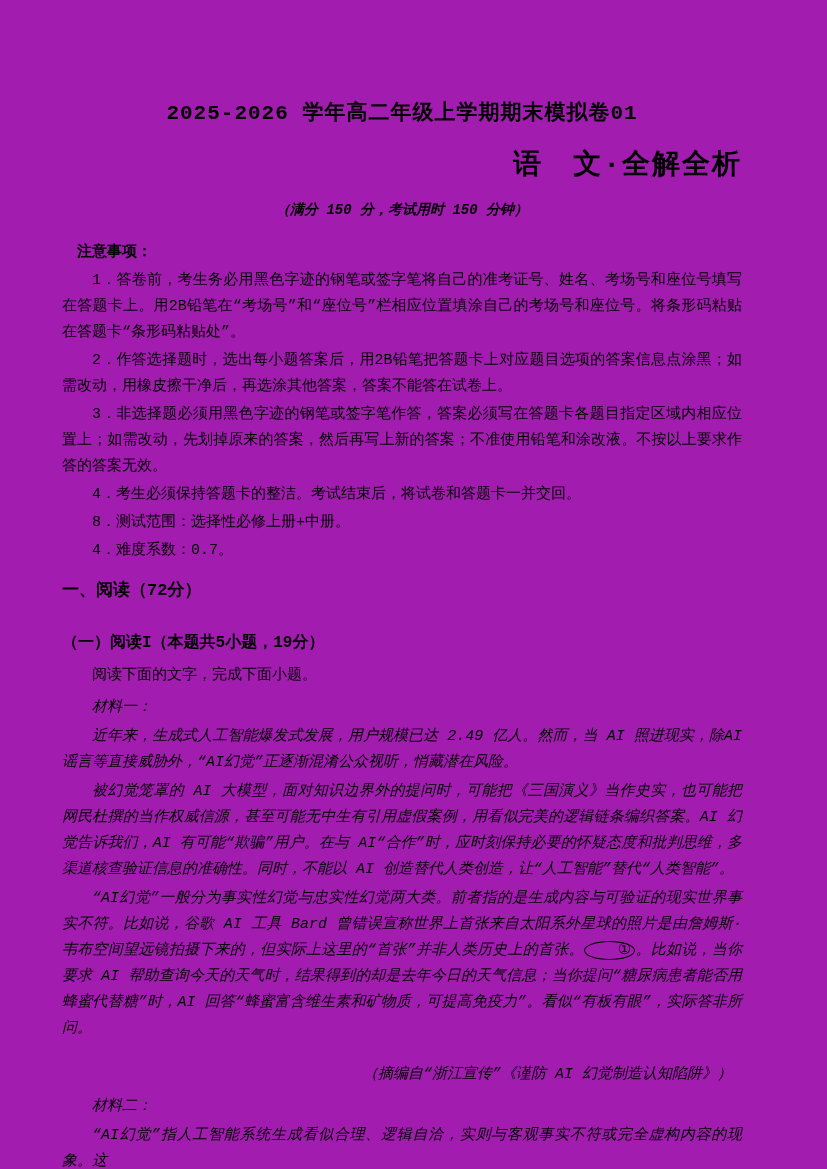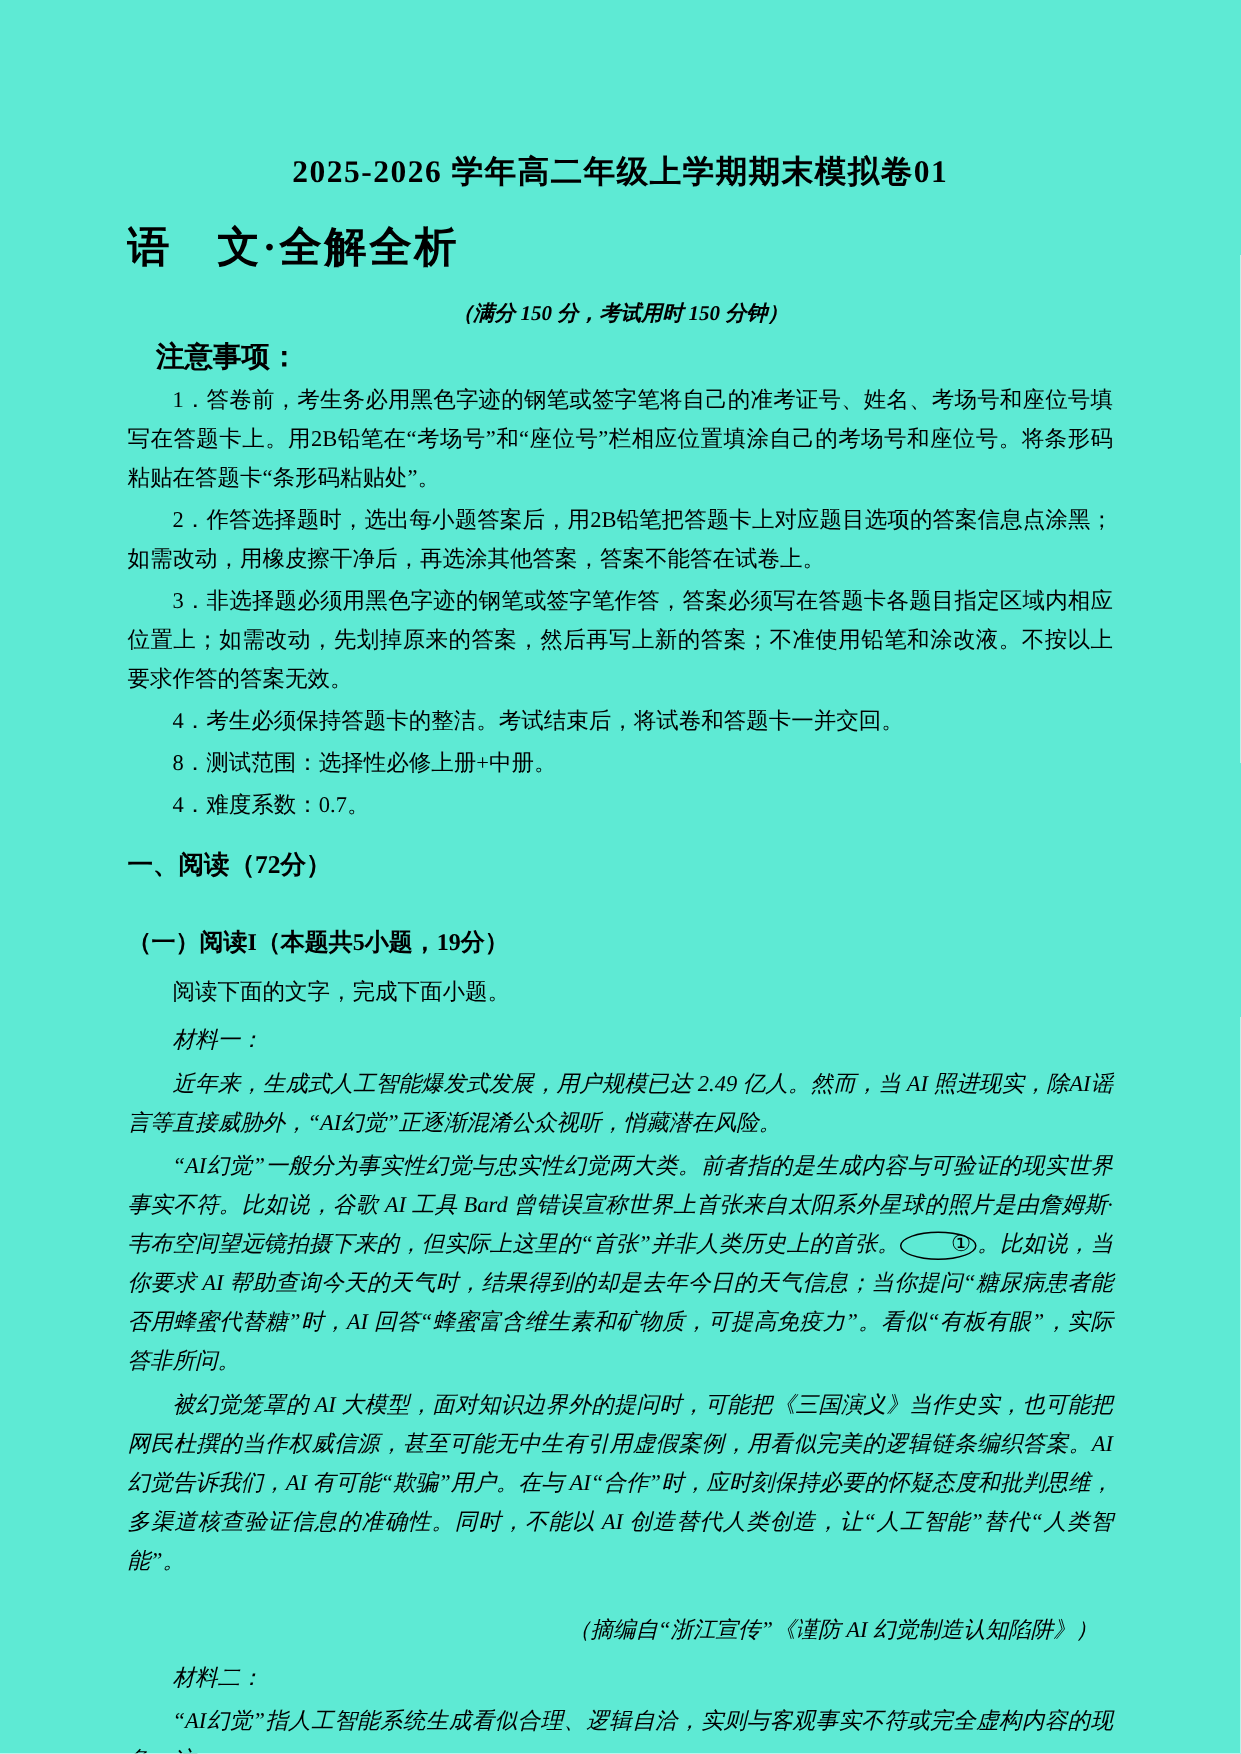--- a/index.html
+++ b/index.html
@@ -1,54 +1,54 @@
 <!DOCTYPE html>
 <html><head>
 <meta charset="utf-8">
 <style>
   * { margin:0; padding:0; box-sizing:border-box; }
   html,body { background:#ffffff; }
   .page {
     width:827px; height:1169px;
     margin:0 auto;
-    background:#5eead4;
+    background:#a21caf;
     color:#000000;
-    font-family:Liberation Serif, serif;
-    padding:100px 85px 0 85px;
+    font-family:Liberation Mono, monospace;
+    padding:100px 85px 0 62px;
     overflow:hidden;
     position:relative;
   }
   .exam-title {
     text-align:center;
     font-size:21px;
     font-weight:bold;
     letter-spacing:1px;
     line-height:28px;
   }
   .exam-subject {
-    text-align:left;
+    text-align:right;
     font-size:28px;
     font-weight:bold;
     letter-spacing:2px;
     margin-top:20px;
     line-height:36px;
   }
   .exam-meta {
     text-align:center;
     font-size:14px;
     font-weight:bold;
     font-style:italic;
     margin-top:16px;
     line-height:20px;
   }
   .notice-heading {
     font-weight:bold;
-    font-size:19px;
+    font-size:15px;
     line-height:26px;
-    margin-top:6px;
+    margin-top:20px;
     text-indent:1em;
   }
   p.notice-item {
     font-size:15px;
     line-height:26px;
     text-indent:2em;
     text-align:justify;
     margin-top:2px;
   }
   .section-heading {
@@ -116,20 +116,20 @@
   <p class="notice-item">8．测试范围：选择性必修上册+中册。</p>
   <p class="notice-item">4．难度系数：0.7。</p>
 
   <div class="section-heading">一、阅读（72分）</div>
   <div class="subsection-heading">（一）阅读I（本题共5小题，19分）</div>
 
   <p class="reading-intro">阅读下面的文字，完成下面小题。</p>
 
   <p class="material-label kai">材料一：</p>
   <p class="material kai">近年来，生成式人工智能爆发式发展，用户规模已达 2.49 亿人。然而，当 AI 照进现实，除AI谣言等直接威胁外，“AI幻觉”正逐渐混淆公众视听，悄藏潜在风险。</p>
+  <p class="material kai">被幻觉笼罩的 AI 大模型，面对知识边界外的提问时，可能把《三国演义》当作史实，也可能把网民杜撰的当作权威信源，甚至可能无中生有引用虚假案例，用看似完美的逻辑链条编织答案。AI 幻觉告诉我们，AI 有可能“欺骗”用户。在与 AI“合作”时，应时刻保持必要的怀疑态度和批判思维，多渠道核查验证信息的准确性。同时，不能以 AI 创造替代人类创造，让“人工智能”替代“人类智能”。</p>
   <p class="material kai"><span>“AI幻觉”一般分为事实性幻觉与忠实性幻觉两大类。前者指的是生成内容与可验证的现实世界事实不符。比如说，谷歌 AI 工具 Bard 曾错误宣称世界上首张来自太阳系外星球的照片是由詹姆斯·韦布空间望远镜拍摄下来的，但实际上这里的“首张”并非人类历史上的首张。</span><span class="blank-marker">①</span><span>。比如说，当你要求 AI 帮助查询今天的天气时，结果得到的却是去年今日的天气信息；当你提问“糖尿病患者能否用蜂蜜代替糖”时，AI 回答“蜂蜜富含维生素和矿物质，可提高免疫力”。看似“有板有眼”，实际答非所问。</span></p>
-  <p class="material kai">被幻觉笼罩的 AI 大模型，面对知识边界外的提问时，可能把《三国演义》当作史实，也可能把网民杜撰的当作权威信源，甚至可能无中生有引用虚假案例，用看似完美的逻辑链条编织答案。AI 幻觉告诉我们，AI 有可能“欺骗”用户。在与 AI“合作”时，应时刻保持必要的怀疑态度和批判思维，多渠道核查验证信息的准确性。同时，不能以 AI 创造替代人类创造，让“人工智能”替代“人类智能”。</p>
   <p class="material-source kai">（摘编自“浙江宣传”《谨防 AI 幻觉制造认知陷阱》）</p>
 
   <p class="material-label kai">材料二：</p>
   <p class="material kai">“AI幻觉”指人工智能系统生成看似合理、逻辑自洽，实则与客观事实不符或完全虚构内容的现象。这</p>
 
 </div>
 
 </body></html>

